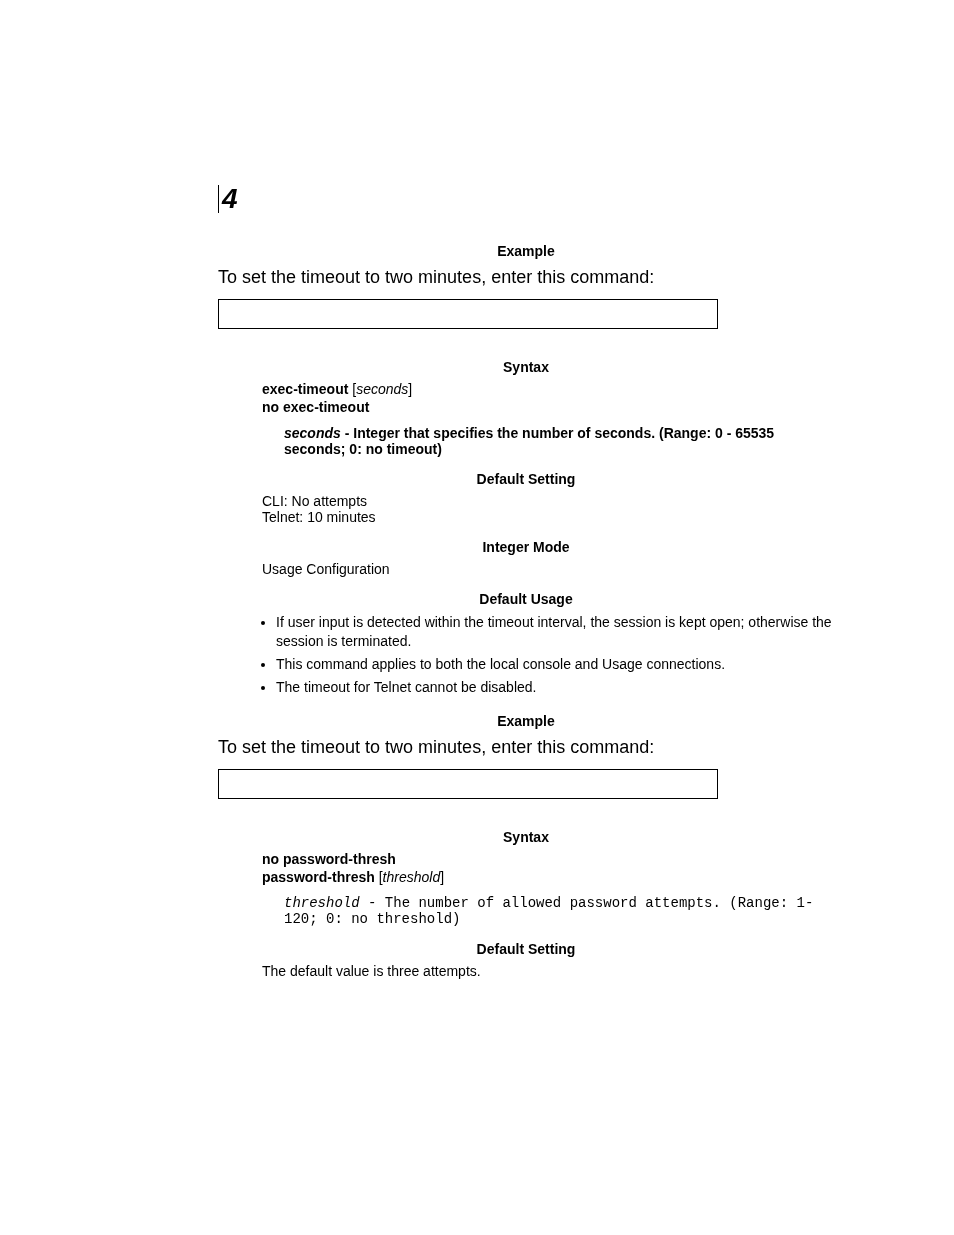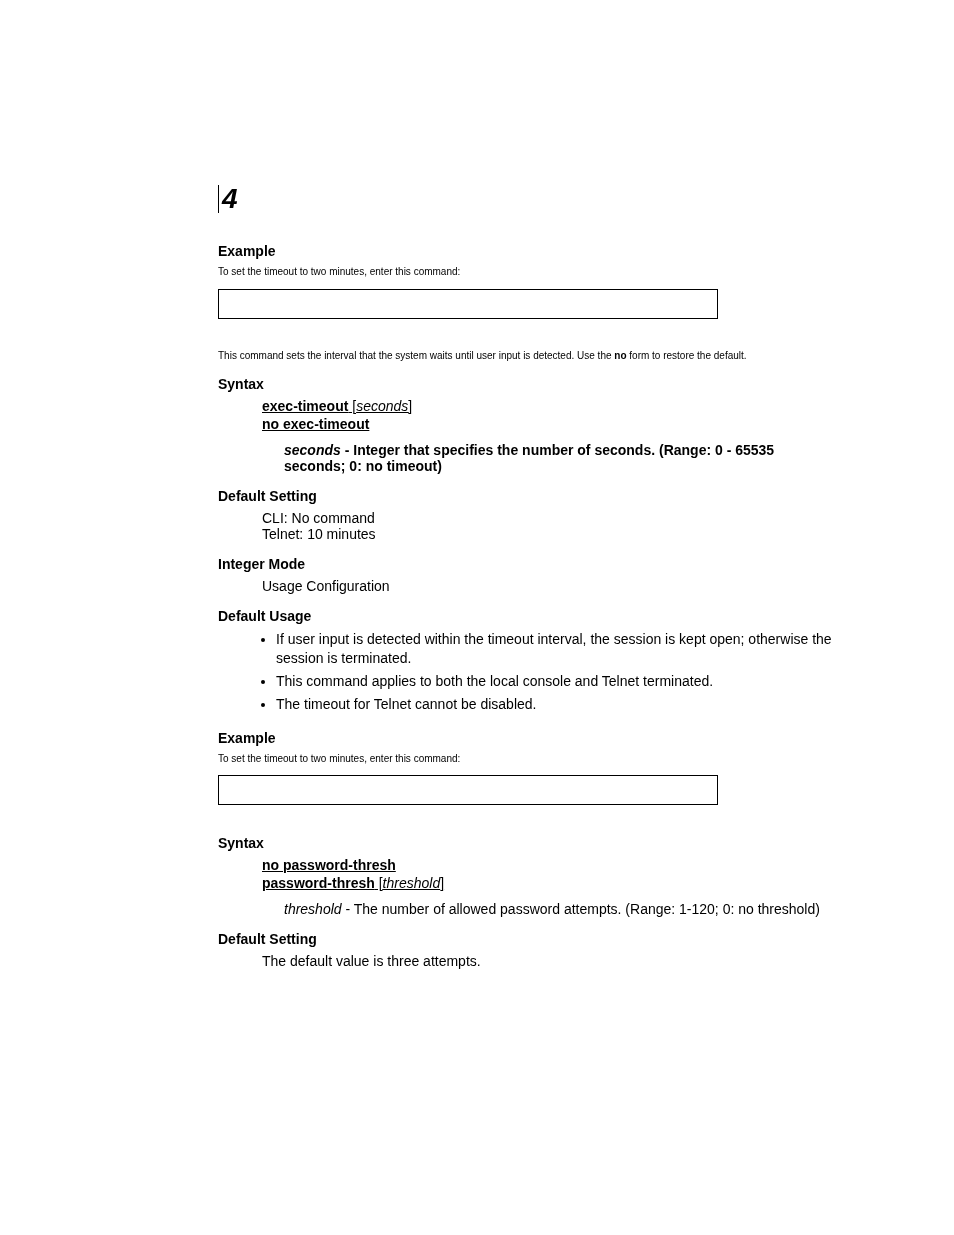--- a/index.html
+++ b/index.html
@@ -27,38 +27,38 @@
     font-size: 28px;
     padding: 0 3px;
     margin-bottom: 30px;
     font-family: Arial, Helvetica, sans-serif;
     line-height: 1;
   }
   .section-heading {
     font-weight: bold;
     font-size: 14px;
     margin-bottom: 6px;
+    text-align: center;
   }
   .body-text {
-    font-size: 10px;
+    font-size: 18px;
     line-height: 1.35;
     margin-bottom: 10px;
   }
   .code-box {
     border: 1px solid #000;
     height: 28px;
     width: 498px;
     margin: 8px 0 30px 0;
   }
   .indent-1 {
     margin-left: 44px;
   }
   .syntax-line {
     margin-bottom: 2px;
-    text-decoration: underline;
   }
   .bold { font-weight: bold; }
   .italic { font-style: italic; }
   ul.bullets {
     list-style: disc;
     padding-left: 58px;
     margin: 4px 0 16px 0;
   }
   ul.bullets li {
     margin-bottom: 4px;
@@ -72,70 +72,67 @@
 <div class="page">
 
   <div class="chapter-box">4</div>
 
   
   <div class="section-heading">Example</div>
   <div class="body-text">To set the timeout to two minutes, enter this command:</div>
   <div class="code-box"></div>
 
   
-  <div class="body-text block">
-    <span>This command sets the interval that the system waits until user input is detected. Use the </span><span class="bold">no</span><span> form to restore the default.</span>
-  </div>
 
   
   <div class="section-heading">Syntax</div>
   <div class="indent-1 block">
     <div class="syntax-line">
       <span class="bold">exec-timeout</span> [<span class="italic">seconds</span>]
     </div>
     <div class="syntax-line bold">no exec-timeout</div>
     <div style="margin-top:10px; margin-left:22px;font-weight:bold;">
       <span class="italic">seconds</span><span> - Integer that specifies the number of seconds. (Range: 0 - 65535 seconds; 0: no timeout)</span>
     </div>
   </div>
 
   
   <div class="section-heading">Default Setting</div>
   <div class="indent-1 block">
-    <div>CLI: No command</div>
+    <div>CLI: No attempts</div>
     <div>Telnet: 10 minutes</div>
   </div>
 
   
   <div class="section-heading">Integer Mode</div>
   <div class="indent-1 block">Usage Configuration</div>
 
   
   <div class="section-heading">Default Usage</div>
   <ul class="bullets">
     <li>If user input is detected within the timeout interval, the session is kept open; otherwise the session is terminated.</li>
-    <li>This command applies to both the local console and Telnet terminated.</li>
+    <li>This command applies to both the local console and Usage connections.</li>
     <li>The timeout for Telnet cannot be disabled.</li>
   </ul>
 
   
   <div class="section-heading">Example</div>
   <div class="body-text">To set the timeout to two minutes, enter this command:</div>
   <div class="code-box"></div>
 
   
 
   
   <div class="section-heading">Syntax</div>
   <div class="indent-1 block">
     <div class="syntax-line bold">no password-thresh</div>
     <div class="syntax-line">
       <span class="bold">password-thresh</span> [<span class="italic">threshold</span>]
     </div>
-    <div style="margin-top:10px; margin-left:22px;">
+    <div style="margin-top:10px; margin-left:22px;font-family:Liberation Mono, monospace;">
       <span class="italic">threshold</span><span> - The number of allowed password attempts. (Range: 1-120; 0: no threshold)</span>
     </div>
   </div>
 
   
   <div class="section-heading">Default Setting</div>
   <div class="indent-1 block">The default value is three attempts.</div>
 
 </div>
 

